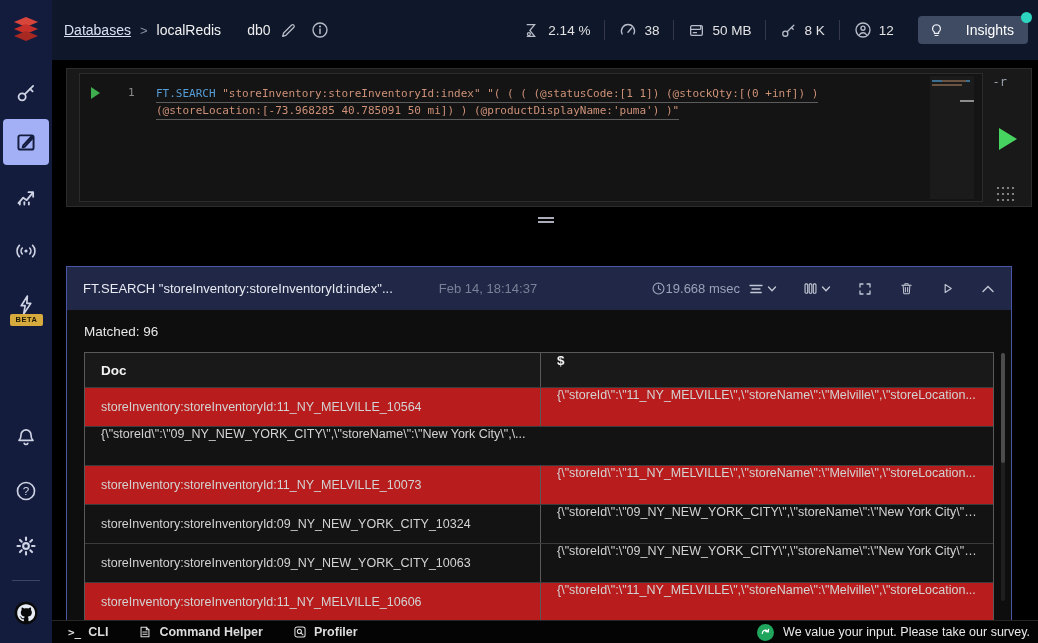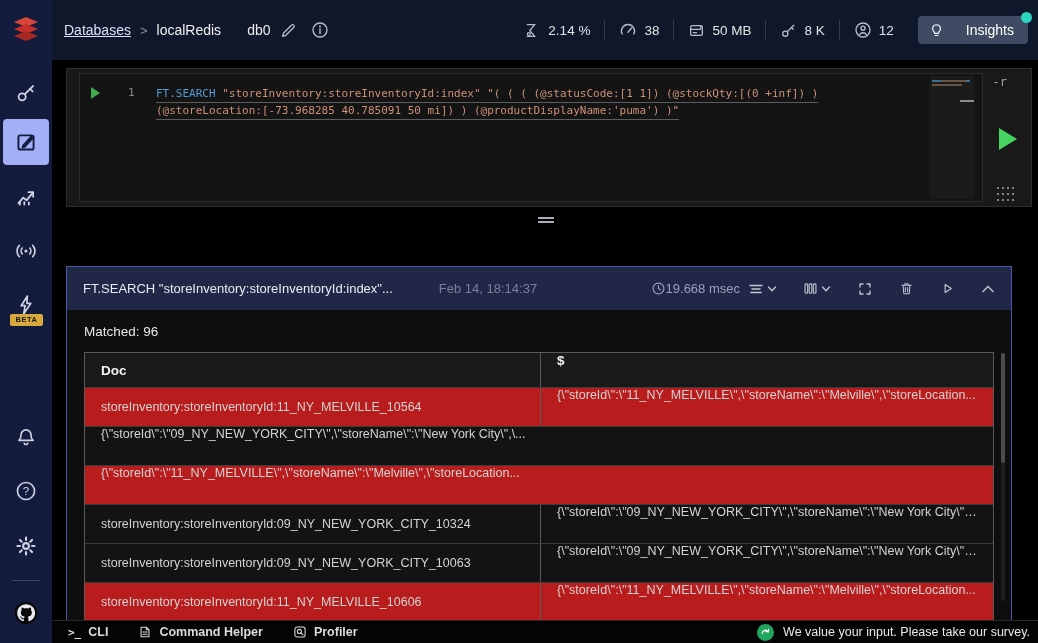--- a/index.html
+++ b/index.html
@@ -392,20 +392,21 @@
           <div class="tcell val">$</div>
         </div>
         <div class="trow odd">
           <div class="tcell doc">storeInventory:storeInventoryId:11_NY_MELVILLE_10564</div>
           <div class="tcell val">{\"storeId\":\"11_NY_MELVILLE\",\"storeName\":\"Melville\",\"storeLocation...</div>
         </div>
         <div class="trow even">
           <div class="tcell val">{\"storeId\":\"09_NY_NEW_YORK_CITY\",\"storeName\":\"New York City\",\...</div>
         </div>
         <div class="trow odd">
+          <div class="tcell doc">storeInventory:storeInventoryId:11_NY_MELVILLE_10073</div>
           <div class="tcell val">{\"storeId\":\"11_NY_MELVILLE\",\"storeName\":\"Melville\",\"storeLocation...</div>
         </div>
         <div class="trow even">
           <div class="tcell doc">storeInventory:storeInventoryId:09_NY_NEW_YORK_CITY_10324</div>
           <div class="tcell val">{\"storeId\":\"09_NY_NEW_YORK_CITY\",\"storeName\":\"New York City\",\...</div>
         </div>
         <div class="trow even">
           <div class="tcell doc">storeInventory:storeInventoryId:09_NY_NEW_YORK_CITY_10063</div>
           <div class="tcell val">{\"storeId\":\"09_NY_NEW_YORK_CITY\",\"storeName\":\"New York City\",\...</div>
         </div>

